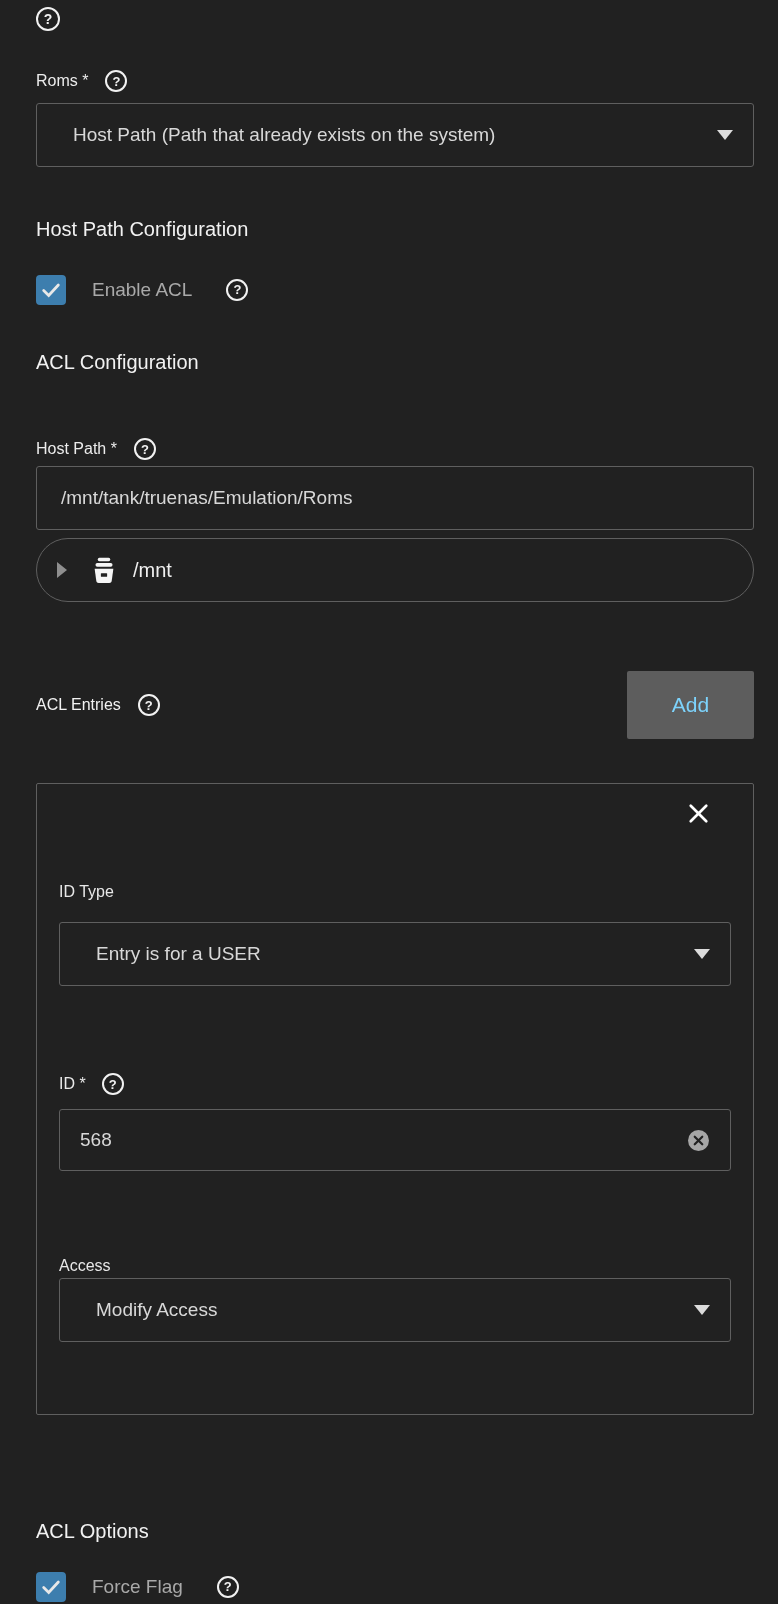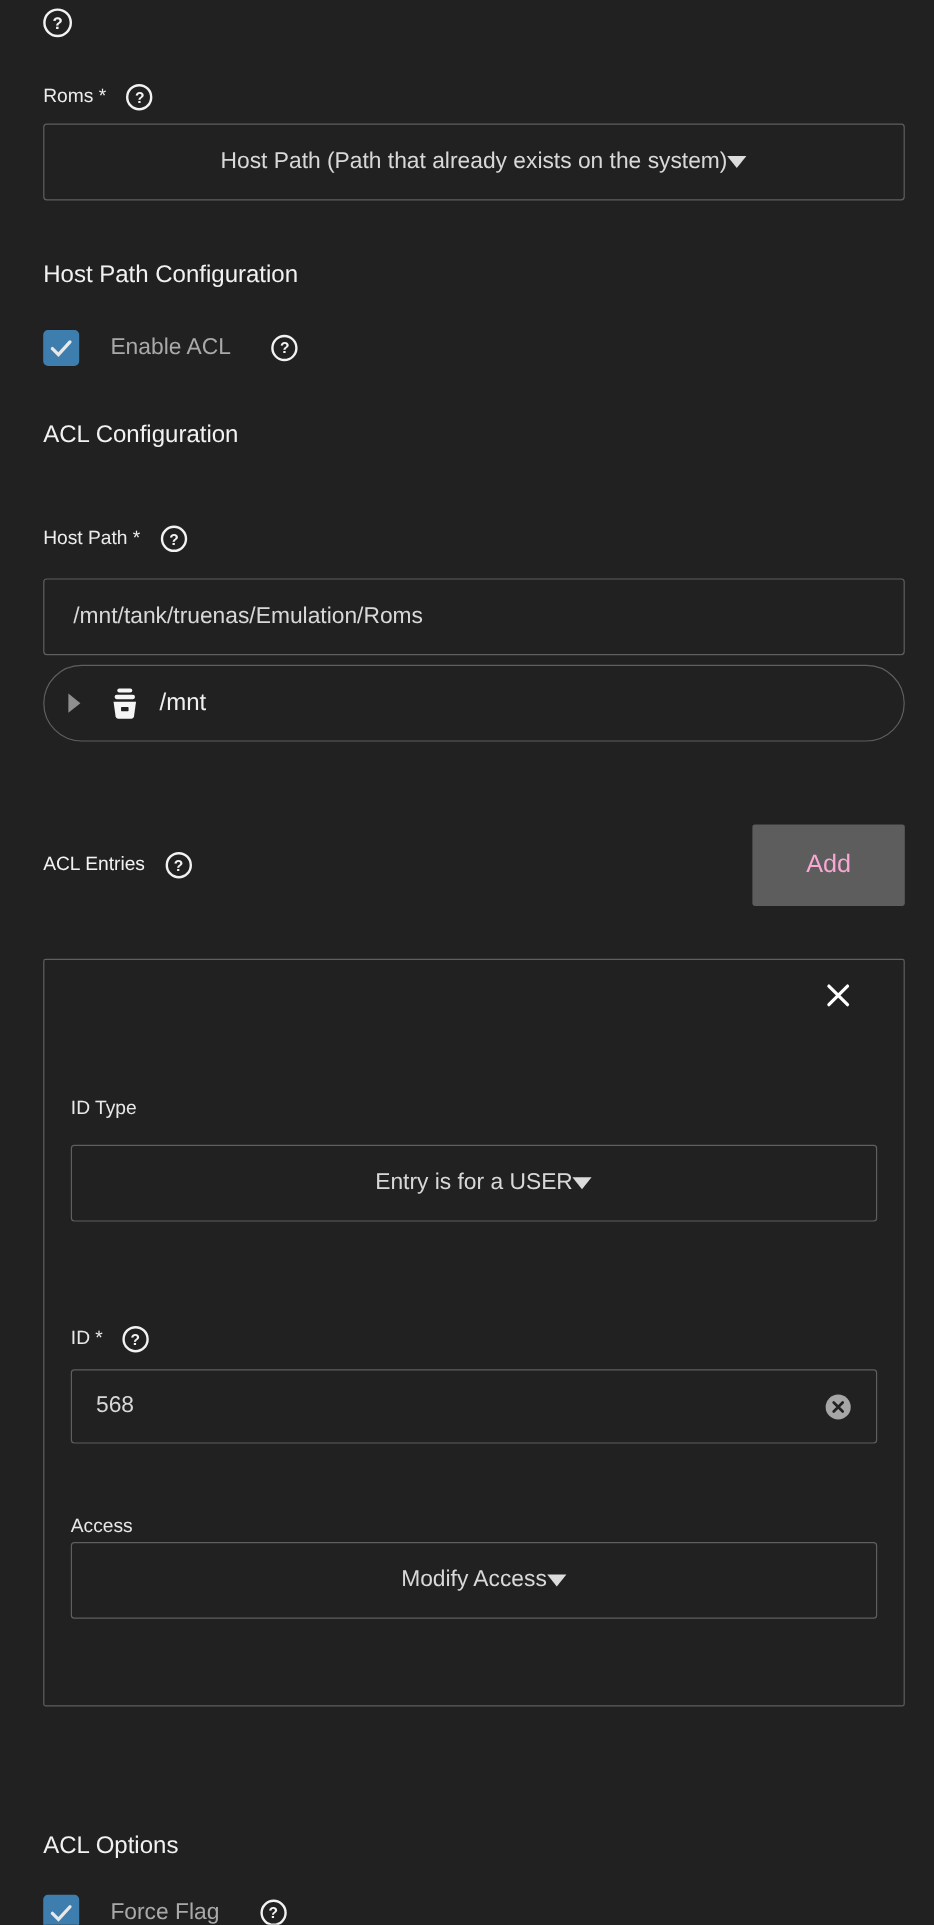--- a/index.html
+++ b/index.html
@@ -30,21 +30,21 @@
 
   
   .control {
     width: 100%; height: 64px;
     border: 1px solid #5f5f5f; border-radius: 3px;
     display: flex; align-items: center;
     padding: 0 20px;
     font-size: 19px; color: #d8d8d8;
     background: transparent; cursor: pointer;
   }
-  .select { justify-content: center; padding-left: 36px; }
+  .select { justify-content: space-between; padding-left: 36px; }
   .chevron-down {
     width: 0; height: 0;
     border-left: 8px solid transparent; border-right: 8px solid transparent;
     border-top: 10px solid #dcdcdc;
   }
   .text-input-wrap { cursor: text; }
   .text-input {
     flex: 1; background: transparent; border: none; outline: none;
     font-family: inherit; font-size: 19px; color: #d8d8d8; height: 100%;
   }
@@ -68,21 +68,21 @@
     border-left: 10px solid #8f8f8f; cursor: pointer;
   }
   .dataset-icon { margin-right: 14px; display: inline-flex; }
   .tree-label { font-size: 20px; color: #f0f0f0; }
 
   
   .entries-row { justify-content: space-between; height: 68px; }
   .entries-label-group { display: flex; align-items: center; gap: 17px; font-size: 16px; color: #f2f2f2; }
   .add-button {
     width: 127px; height: 68px; border: none; border-radius: 2px;
-    background: #5d5d5d; color: #f9a8d4; font-size: 21px;
+    background: #5d5d5d; color: #7dd3fc; font-size: 21px;
     font-family: inherit; cursor: pointer;
   }
 
   
   .entry-card {
     border: 1px solid #5f5f5f; border-radius: 2px;
     padding: 12px 22px 72px 22px;
   }
   .card-close-row { display: flex; justify-content: flex-end; height: 34px; padding-right: 18px; }
   .close-btn { background: none; border: none; cursor: pointer; display: flex; align-items: center; }
@@ -90,29 +90,29 @@
   .card-label-row { gap: 16px; height: 24px; font-size: 16px; color: #e8e8e8; }
   .clear-btn { background: none; border: none; cursor: pointer; display: flex; align-items: center; }
 
   
   .m-type-label   { margin-top: 34px; }
   .m-type-select  { margin-top: 9px;  }
   .m-heading1     { margin-top: 48px; }
   .m-enable-row   { margin-top: 31px; }
   .m-heading2     { margin-top: 43px; }
   .m-hp-label     { margin-top: 60px; }
-  .m-hp-input     { margin-top: 20px; padding-left: 24px;  }
+  .m-hp-input     { margin-top: 4px; padding-left: 24px;  }
   .m-tree         { margin-top: 8px;  }
   .m-entries      { margin-top: 69px; }
   .m-card         { margin-top: 44px; }
-  .m-idtype-label { margin-top: 66px; }
+  .m-idtype-label { margin-top: 50px; }
   .m-idtype-sel   { margin-top: 18px; }
   .m-id-label     { margin-top: 86px; }
   .m-id-input     { margin-top: 13px; }
-  .m-access-label { margin-top: 58px; }
+  .m-access-label { margin-top: 83px; }
   .m-access-sel   { }
   .m-heading3     { margin-top: 102px; }
   .m-force-row    { margin-top: 26px; align-items: center; }
 </style>
 </head>
 <body>
 
 <div class="row title-row">
   <span class="help lg">?</span>
 </div>

